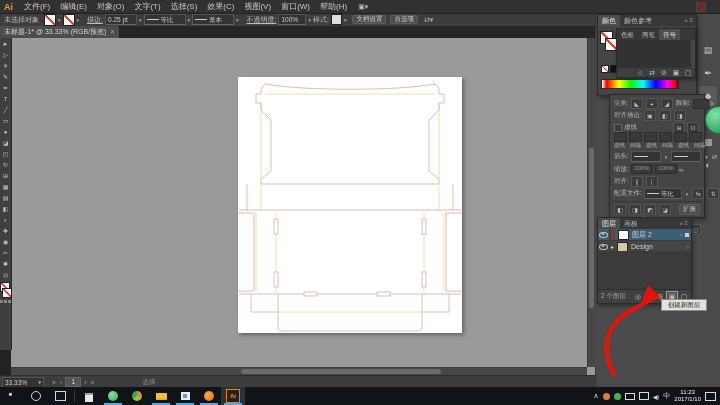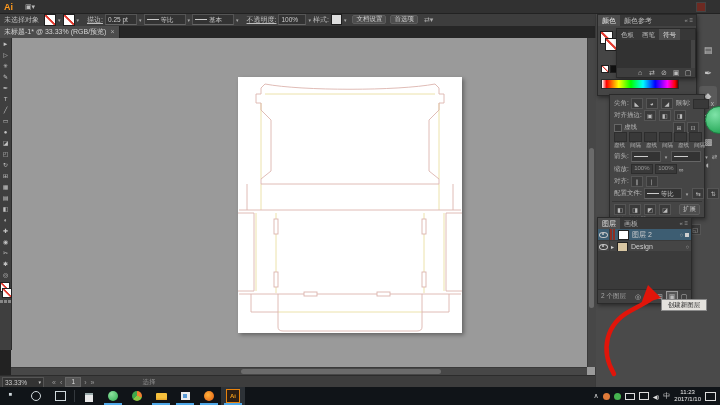--- a/index.html
+++ b/index.html
@@ -159,20 +159,31 @@
       <div class="dockicon">▤</div>
       <div class="dockicon">✒</div>
       <div class="dockicon hl">◆</div>
       <div class="dockicon">☰</div>
       <div class="dockicon">▩</div>
       <div class="dockicon">◐</div>
     </div>
 
   <div class="abs menubar">
     <span class="ai-logo">Ai</span>
+    <span id="menu-items" style="display:flex">
+        <span class="menu-item">文件(F)</span>
+        <span class="menu-item">编辑(E)</span>
+        <span class="menu-item">对象(O)</span>
+        <span class="menu-item">文字(T)</span>
+        <span class="menu-item">选择(S)</span>
+        <span class="menu-item">效果(C)</span>
+        <span class="menu-item">视图(V)</span>
+        <span class="menu-item">窗口(W)</span>
+        <span class="menu-item">帮助(H)</span>
+      </span>
     <span class="arrange-icon">▣▾</span>
     <span class="menu-extra"></span>
   </div>
 
   <div class="abs controlbar">
     <span style="padding-left:4px;width:40px">未选择对象</span>
     <span class="swatch none-swatch"></span>
       <span class="dd-caret">▾</span>
     <span class="swatch none-swatch"></span>
       <span class="dd-caret">▾</span>

